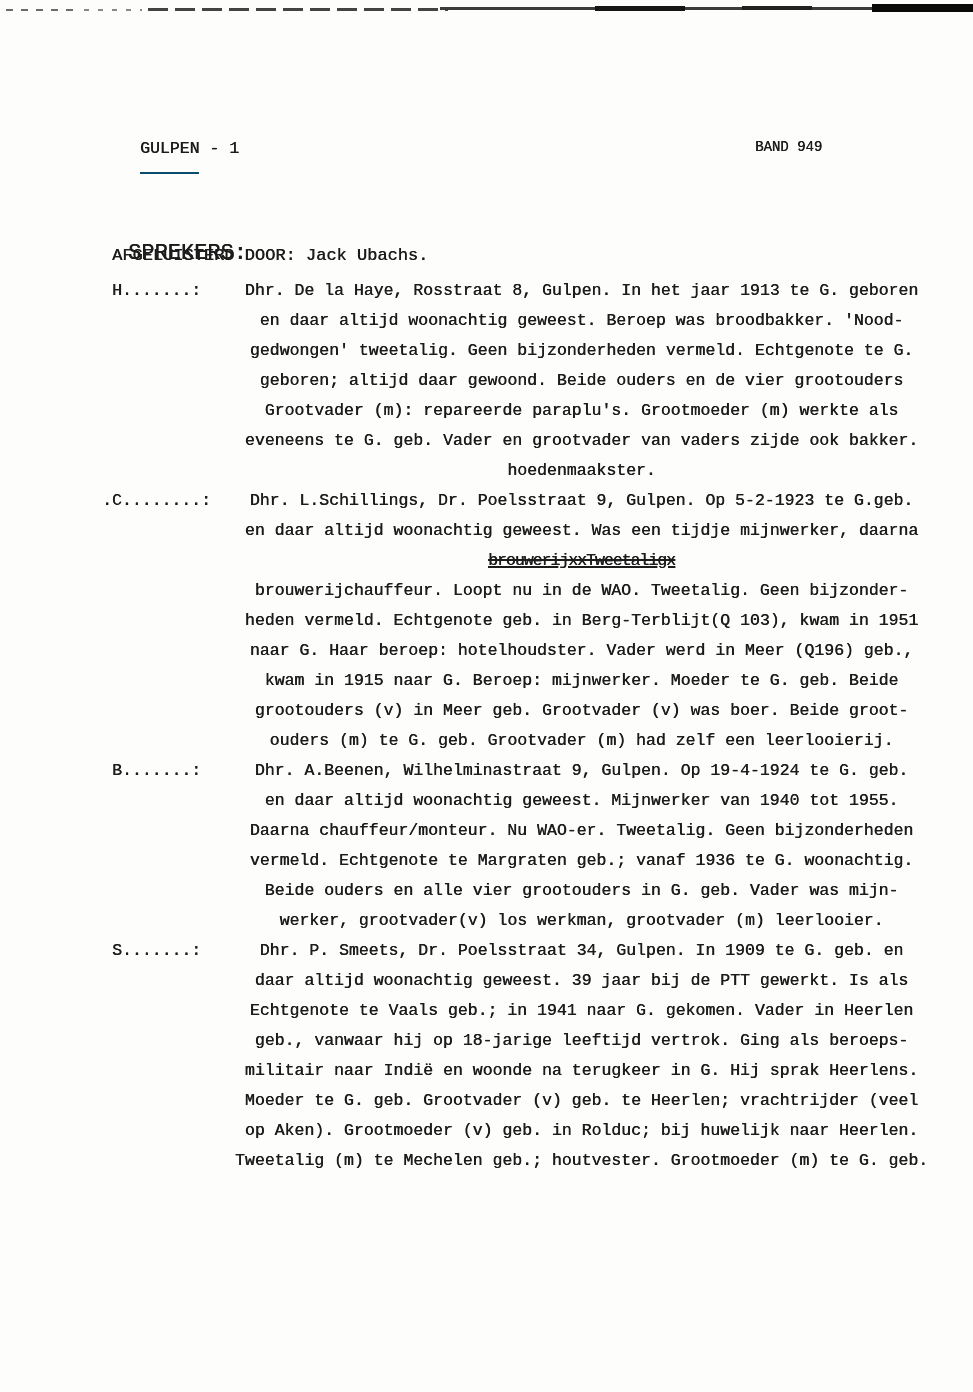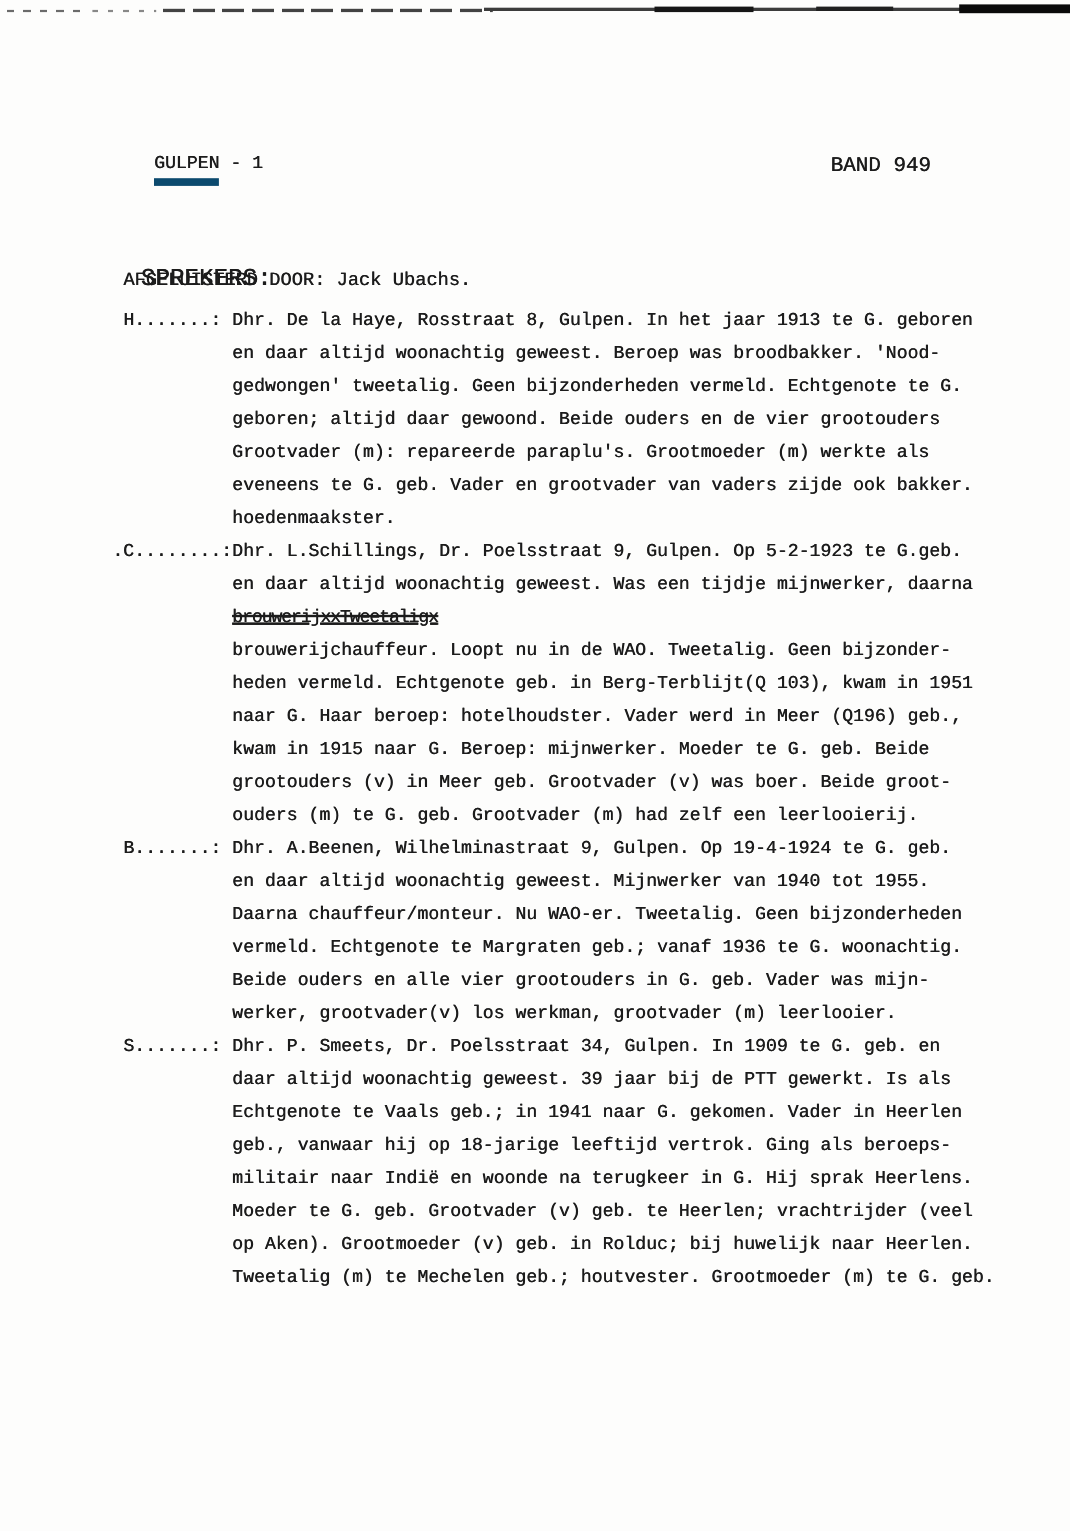--- a/index.html
+++ b/index.html
@@ -27,43 +27,43 @@
   .a-line1 { left: 440px; top: 7px; width: 533px; height: 3px; background:#3c3c3c; }
   .a-thick1{ left: 595px; top: 6px; width: 90px;  height: 5px; background:#161616; }
   .a-thick2{ left: 742px; top: 6px; width: 70px;  height: 4px; background:#202020; }
   .a-thick3{ left: 872px; top: 4px; width: 101px; height: 8px; background:#0a0a0a; }
   
   .header-left {
     position: absolute; left: 140px; top: 139px;
     font-size: 16.5px; white-space: pre;
   }
   .header-left .underlined {
-    border-bottom: 7px solid #0c4a6e; padding-bottom: 4px;
+    border-bottom: 2px solid #0c4a6e; padding-bottom: 14px;
   }
   .header-right {
     position: absolute; left: 755px; top: 139px;
-    font-size: 19px; white-space: pre;
+    font-size: 14px; white-space: pre;
   }
   .meta-transcriber {
     position: absolute; left: 112px; top: 200px;
     font-size: 17px; white-space: pre; margin-top: 46px;
   }
   .meta-speakers {
     position: absolute; left: 112px; top: 241px;
     font-size: 22px; white-space: pre; margin-left: 16px;
   }
   
   .speakers {
     position: absolute; left: 112px; top: 276px; width: 840px;
     font-size: 16.5px; line-height: 30px;
   }
   .speaker { display: flex; align-items: flex-start; }
   .speaker .label { flex: 0 0 99px; white-space: pre; }
   .speaker .lines { flex: 1 1 auto; }
-  .speaker .line { white-space: pre; }
+  .speaker .line { white-space: pre; text-align: center; }
   .speaker .line.struck {
     text-decoration: line-through underline;
     text-decoration-thickness: 2px;
     letter-spacing: -1px;
   }
 </style>
 </head>
 <body>
 
 <div class="page">

